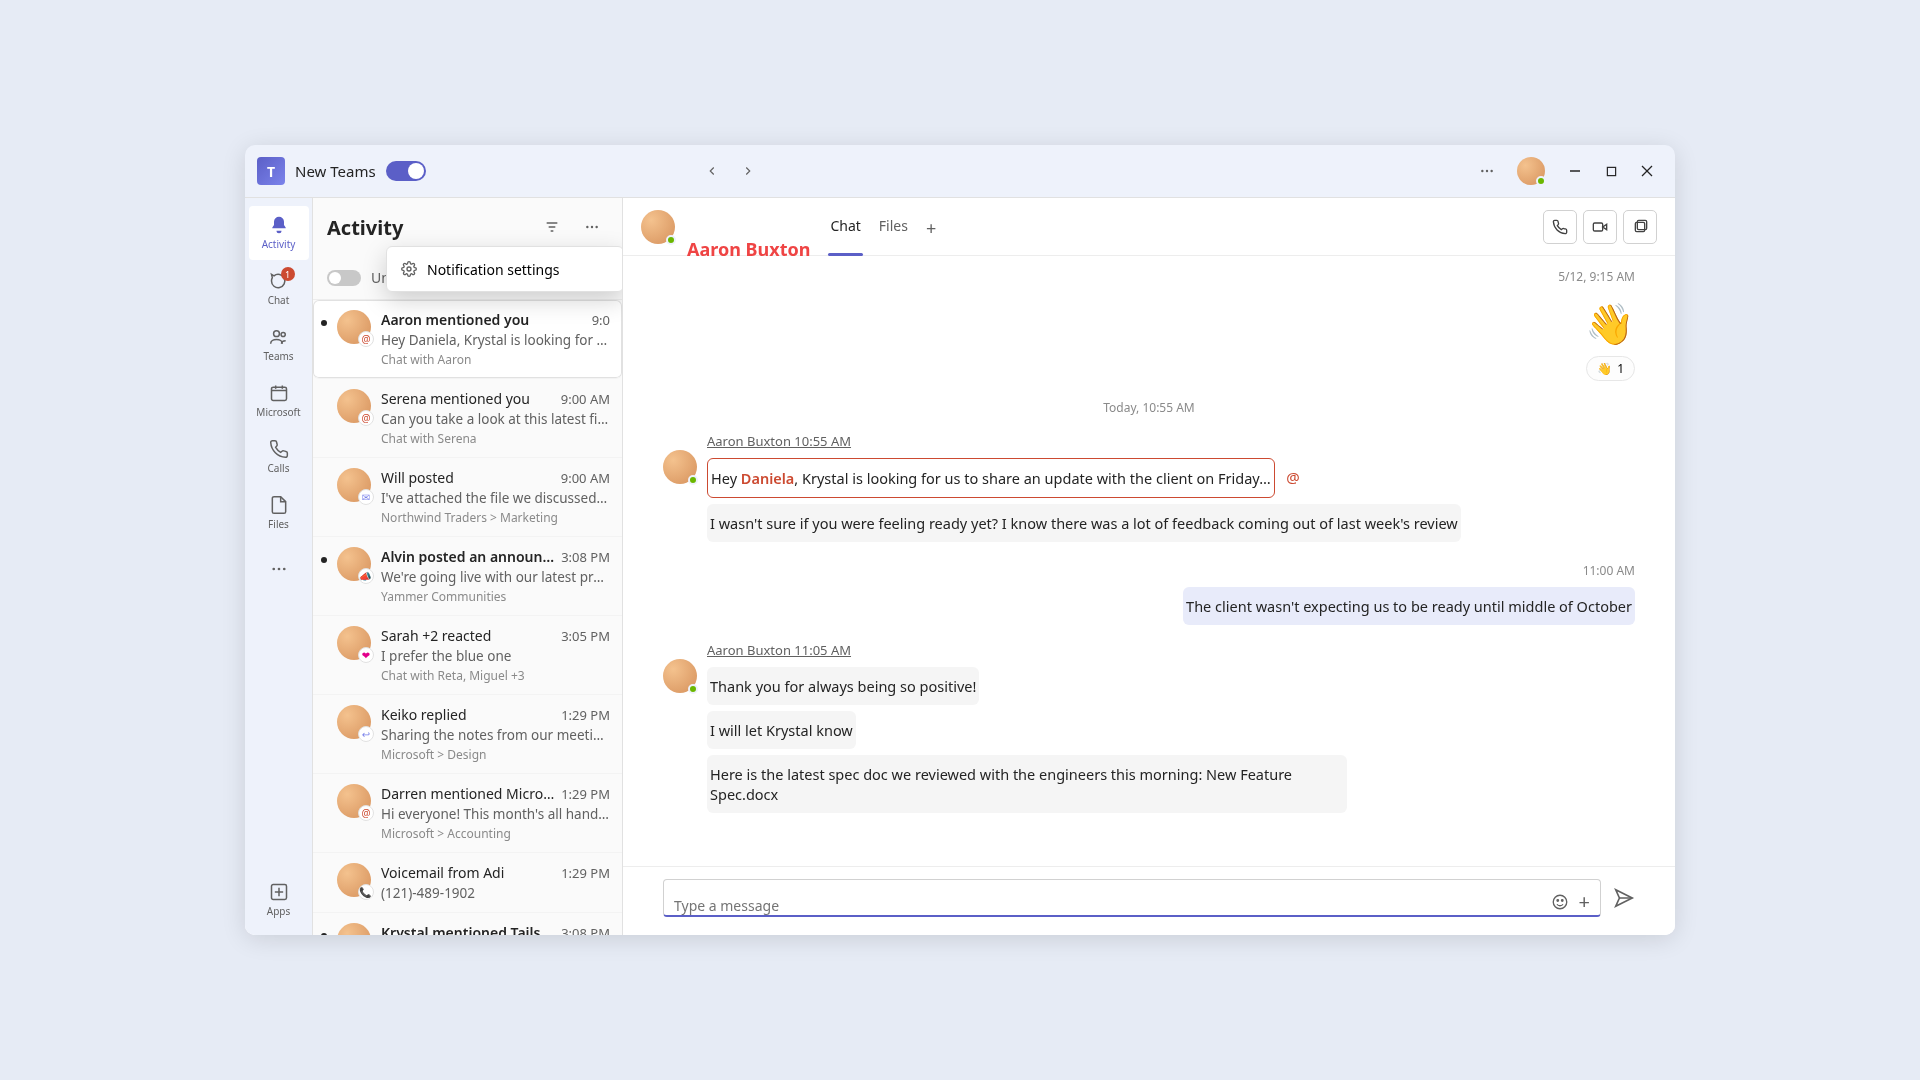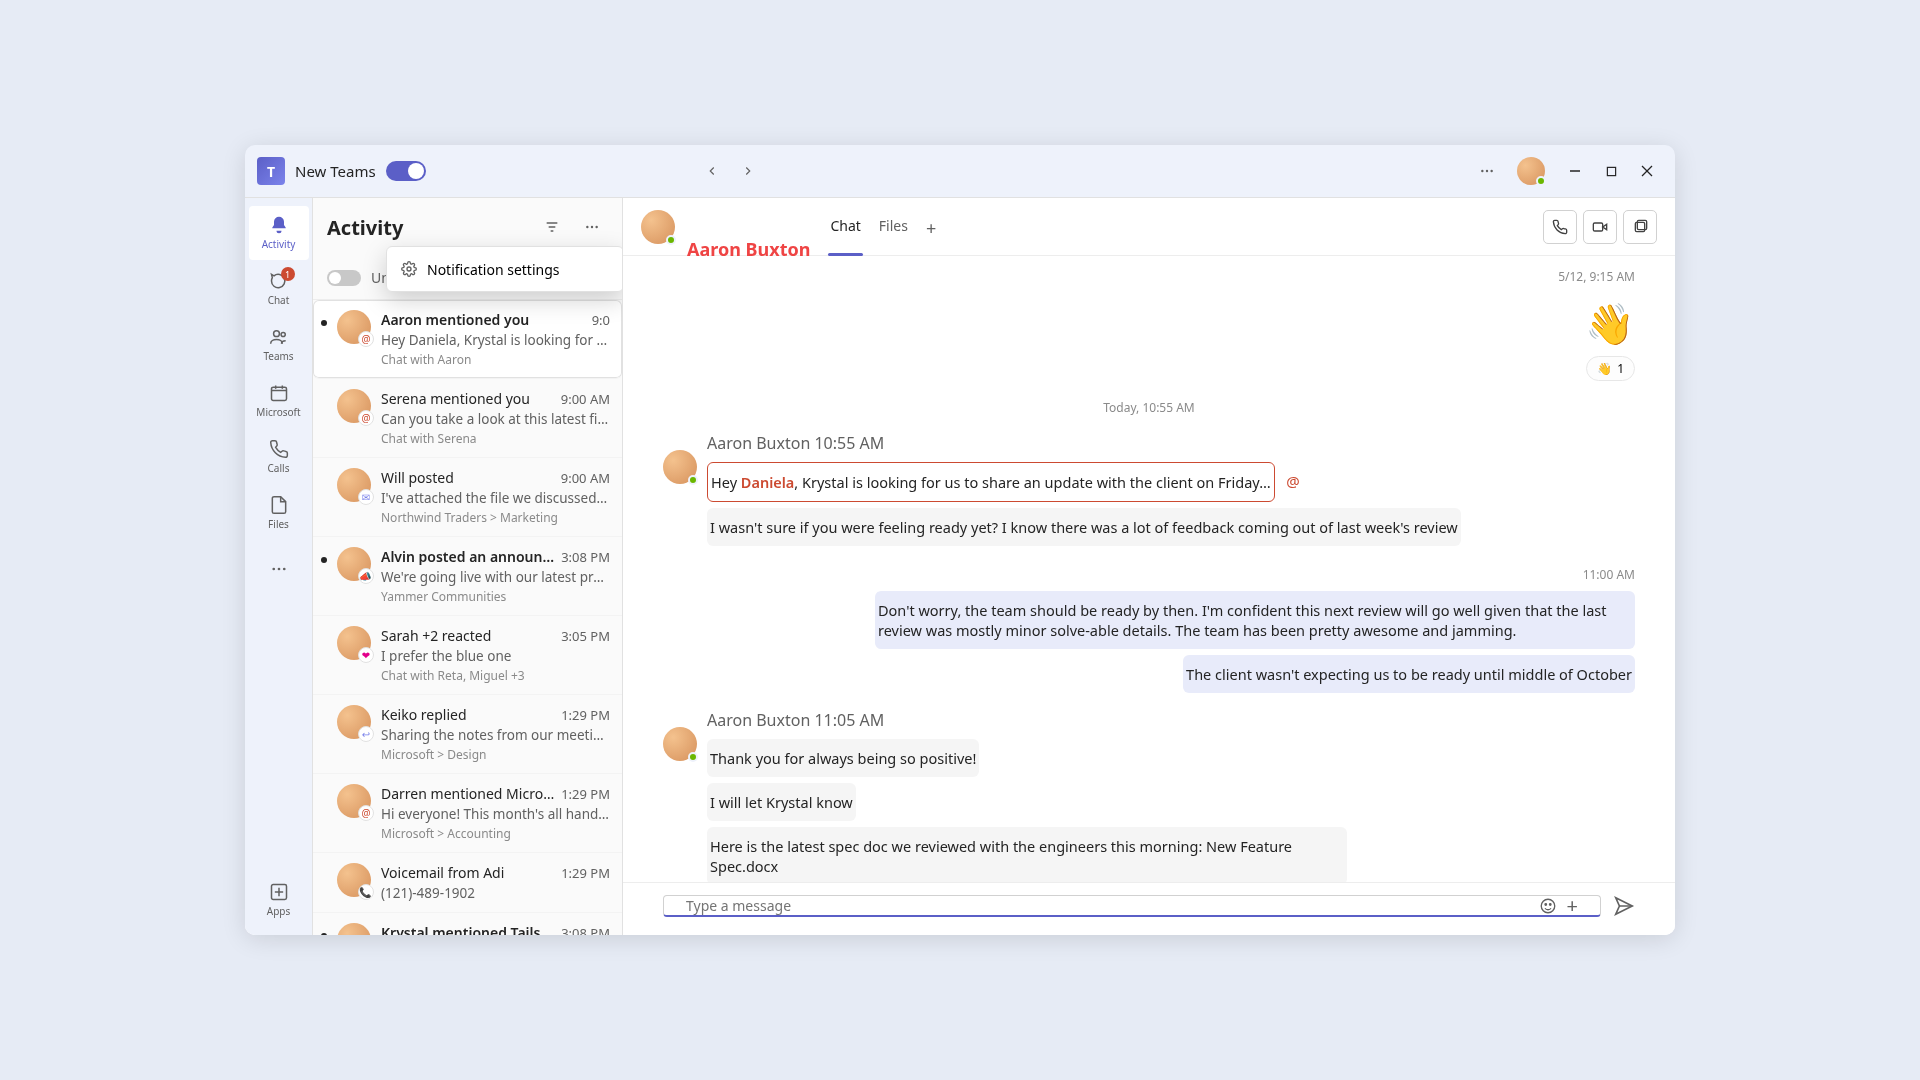--- a/index.html
+++ b/index.html
@@ -68,30 +68,30 @@
   .chip-btn { width:34px; height:34px; border:1px solid #d1d1d1; border-radius:5px; display:flex; align-items:center; justify-content:center; cursor:pointer; color:#424242;}
   .chat-body { flex:1; overflow:auto; padding: 8px 40px 10px 40px;}
   .ts-right { text-align:right; font-size:12px; color:#8a8a8a; padding:4px 0 10px; }
   .reaction-block { display:flex; flex-direction:column; align-items:flex-end; gap:6px; margin-bottom:18px;}
   .emoji-big { font-size:40px; }
   .react-chip { border:1px solid #e7e7e7; background:#fdfdfd; border-radius:14px; padding:3px 10px; font-size:12px; display:flex; gap:5px; align-items:center;}
   .sep-time { text-align:center; font-size:12px; color:#8a8a8a; margin:10px 0 16px;}
   .msg-group { display:flex; gap:10px; margin-bottom:20px;}
   .msg-group .avatar { width:34px; height:34px; margin-top:18px;}
   .msg-col { flex:1; display:flex; flex-direction:column; gap:6px;}
-  .msg-meta { font-size:16px; color:#616161; margin-bottom:2px;}
+  .msg-meta { font-size:13px; color:#616161; margin-bottom:2px;text-decoration:underline;}
   .bubble { background:#f5f5f5; color:#242424; padding:9px 3px; border-radius:6px; font-size:14.5px; max-width:760px; width:fit-content;}
   .bubble.mention { background:#fff; border:1.5px solid #cc4a31; position:relative;}
   .bubble.mention .m-name { color:#cc4a31; font-weight:600;}
   .mention-at { position:absolute; right:-26px; top:8px; color:#cc4a31; font-size:15px;}
   .out-group { display:flex; flex-direction:column; align-items:flex-end; gap:6px; margin-bottom:16px;}
   .out-time { font-size:12px; color:#8a8a8a; margin-bottom:2px;}
   .bubble.out { background:#e8ebfa; max-width:760px;}
   .compose { border-top:1px solid #ededed; padding:12px 40px 18px; display:flex; align-items:center; gap:12px;}
-  .compose-box { flex:1; height:22px; border:1px solid #d1d1d1; border-bottom:2px solid #5b5fc7; border-radius:4px; display:flex; align-items:center; padding:0 22px;}
+  .compose-box { flex:1; height:38px; border:1px solid #d1d1d1; border-bottom:2px solid #5b5fc7; border-radius:4px; display:flex; align-items:flex-end; padding:0 10px;}
   .compose-box input { border:none; outline:none; flex:1; font-size:14px; background:transparent;}
   .compose-right { display:flex; gap:10px; color:#616161; align-items:center;}
   svg { display:block; }
 </style>
 </head>
 <body>
 
 <div class="app-window">
 
   <div class="titlebar">
@@ -453,21 +453,20 @@
             <div class="bubble mention">
               <span>Hey </span><span class="m-name">Daniela</span><span>, Krystal is looking for us to share an update with the client on Friday…</span>
               <span class="mention-at">@</span>
             </div>
             <div class="bubble">I wasn't sure if you were feeling ready yet? I know there was a lot of feedback coming out of last week's review</div>
           </div>
         </div>
 
         <div class="out-group">
           <div class="out-time">11:00 AM</div>
-          <div class="bubble out">Don't worry, the team should be ready by then. I'm confident this next review will go well given that the last review was mostly minor solve-able details. The team has been pretty awesome and jamming.</div>
           <div class="bubble out">The client wasn't expecting us to be ready until middle of October</div>
         </div>
 
         <div class="msg-group">
           <div class="avatar">
               <div class="presence"></div>
             </div>
           <div class="msg-col">
             <div class="msg-meta">Aaron Buxton   11:05 AM</div>
             <div class="bubble">Thank you for always being so positive!</div>

